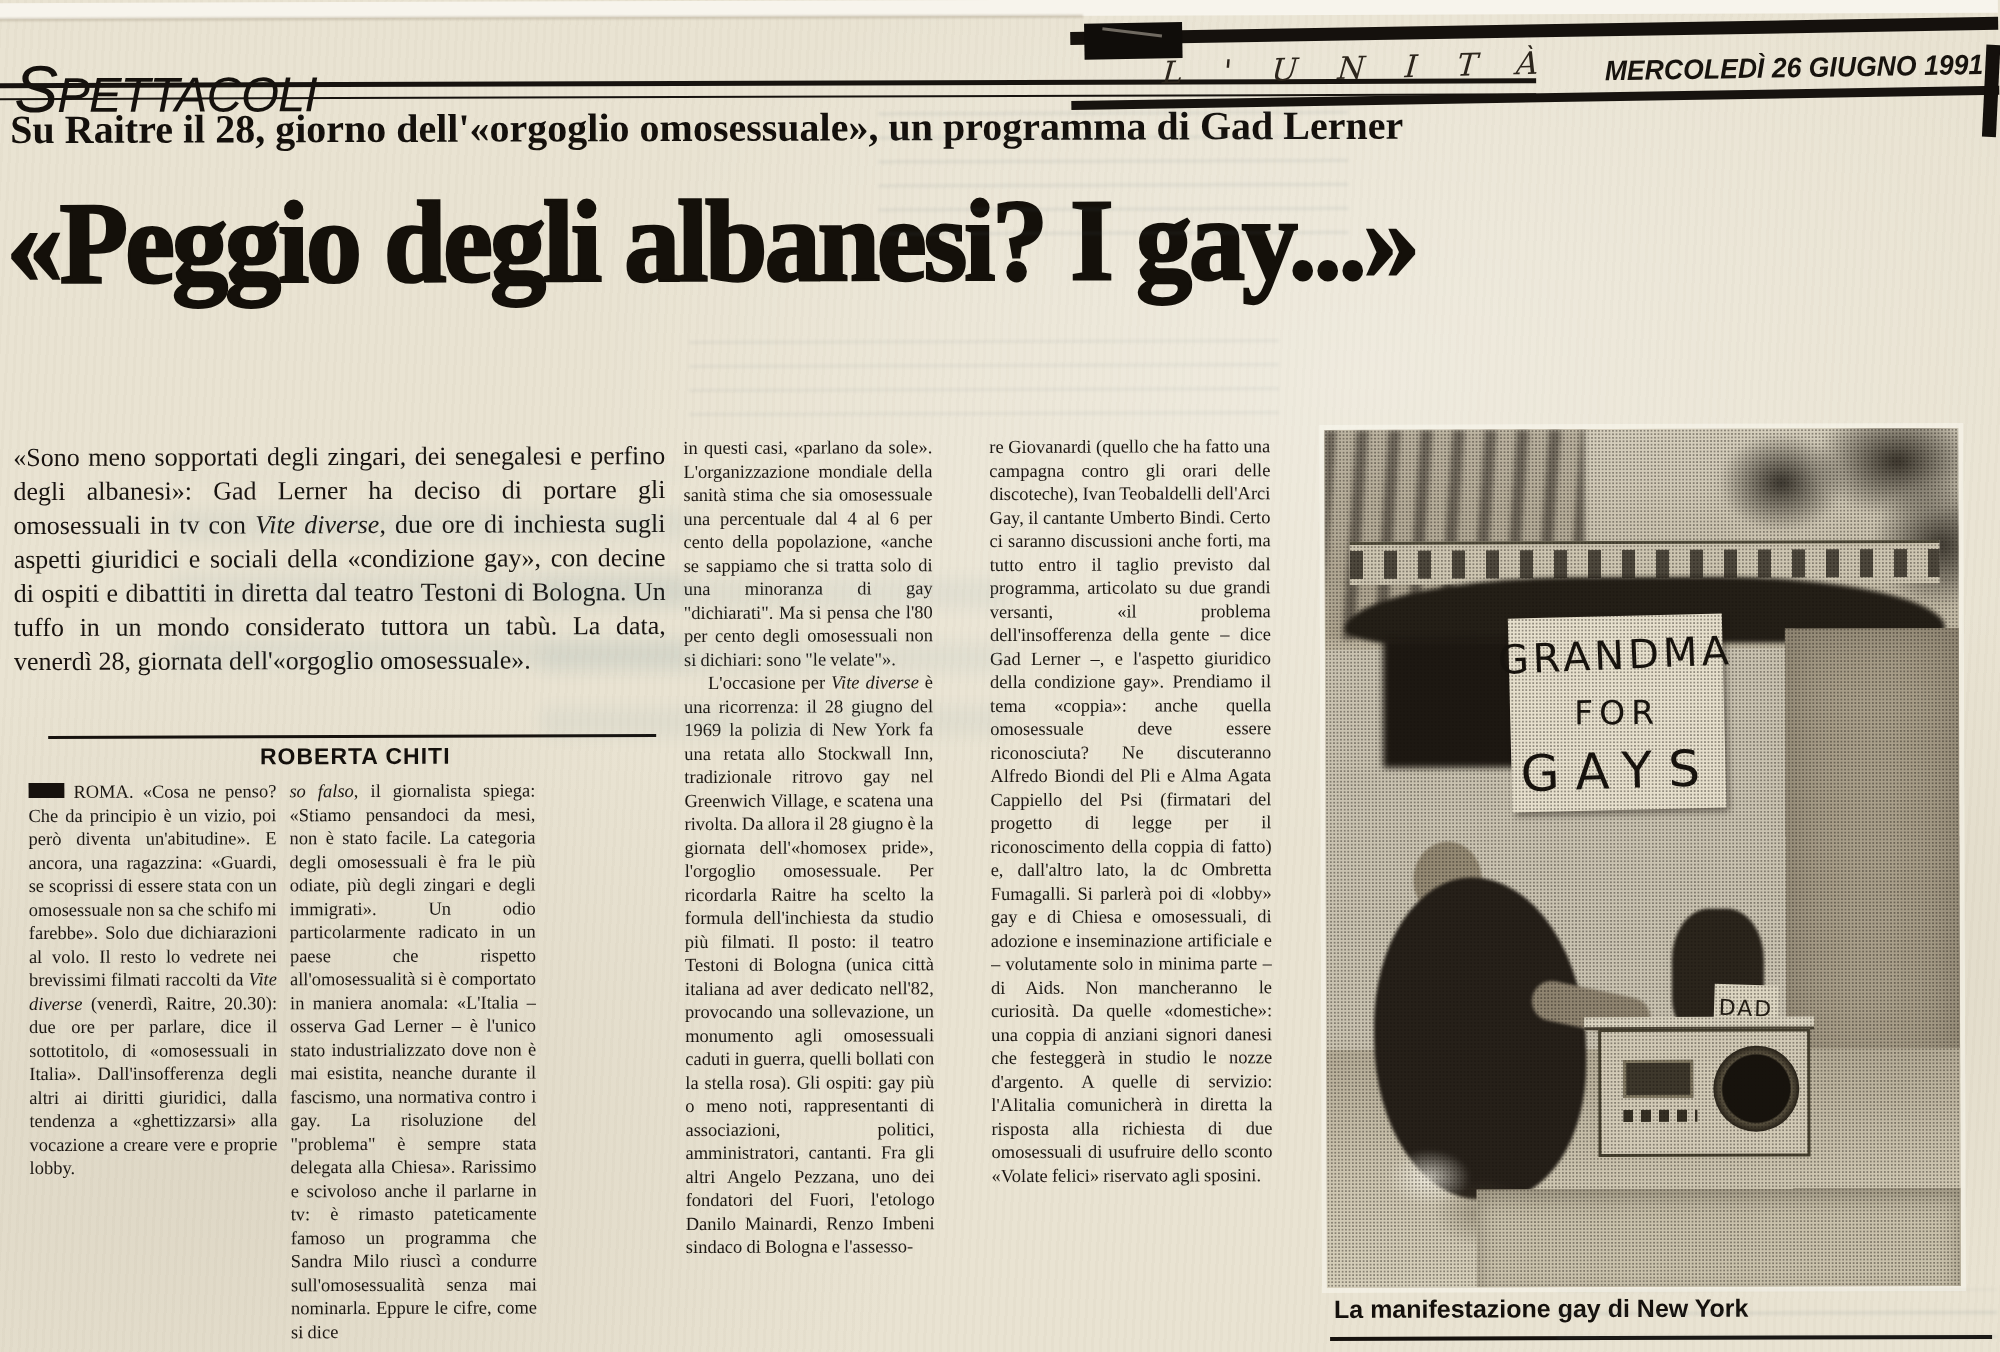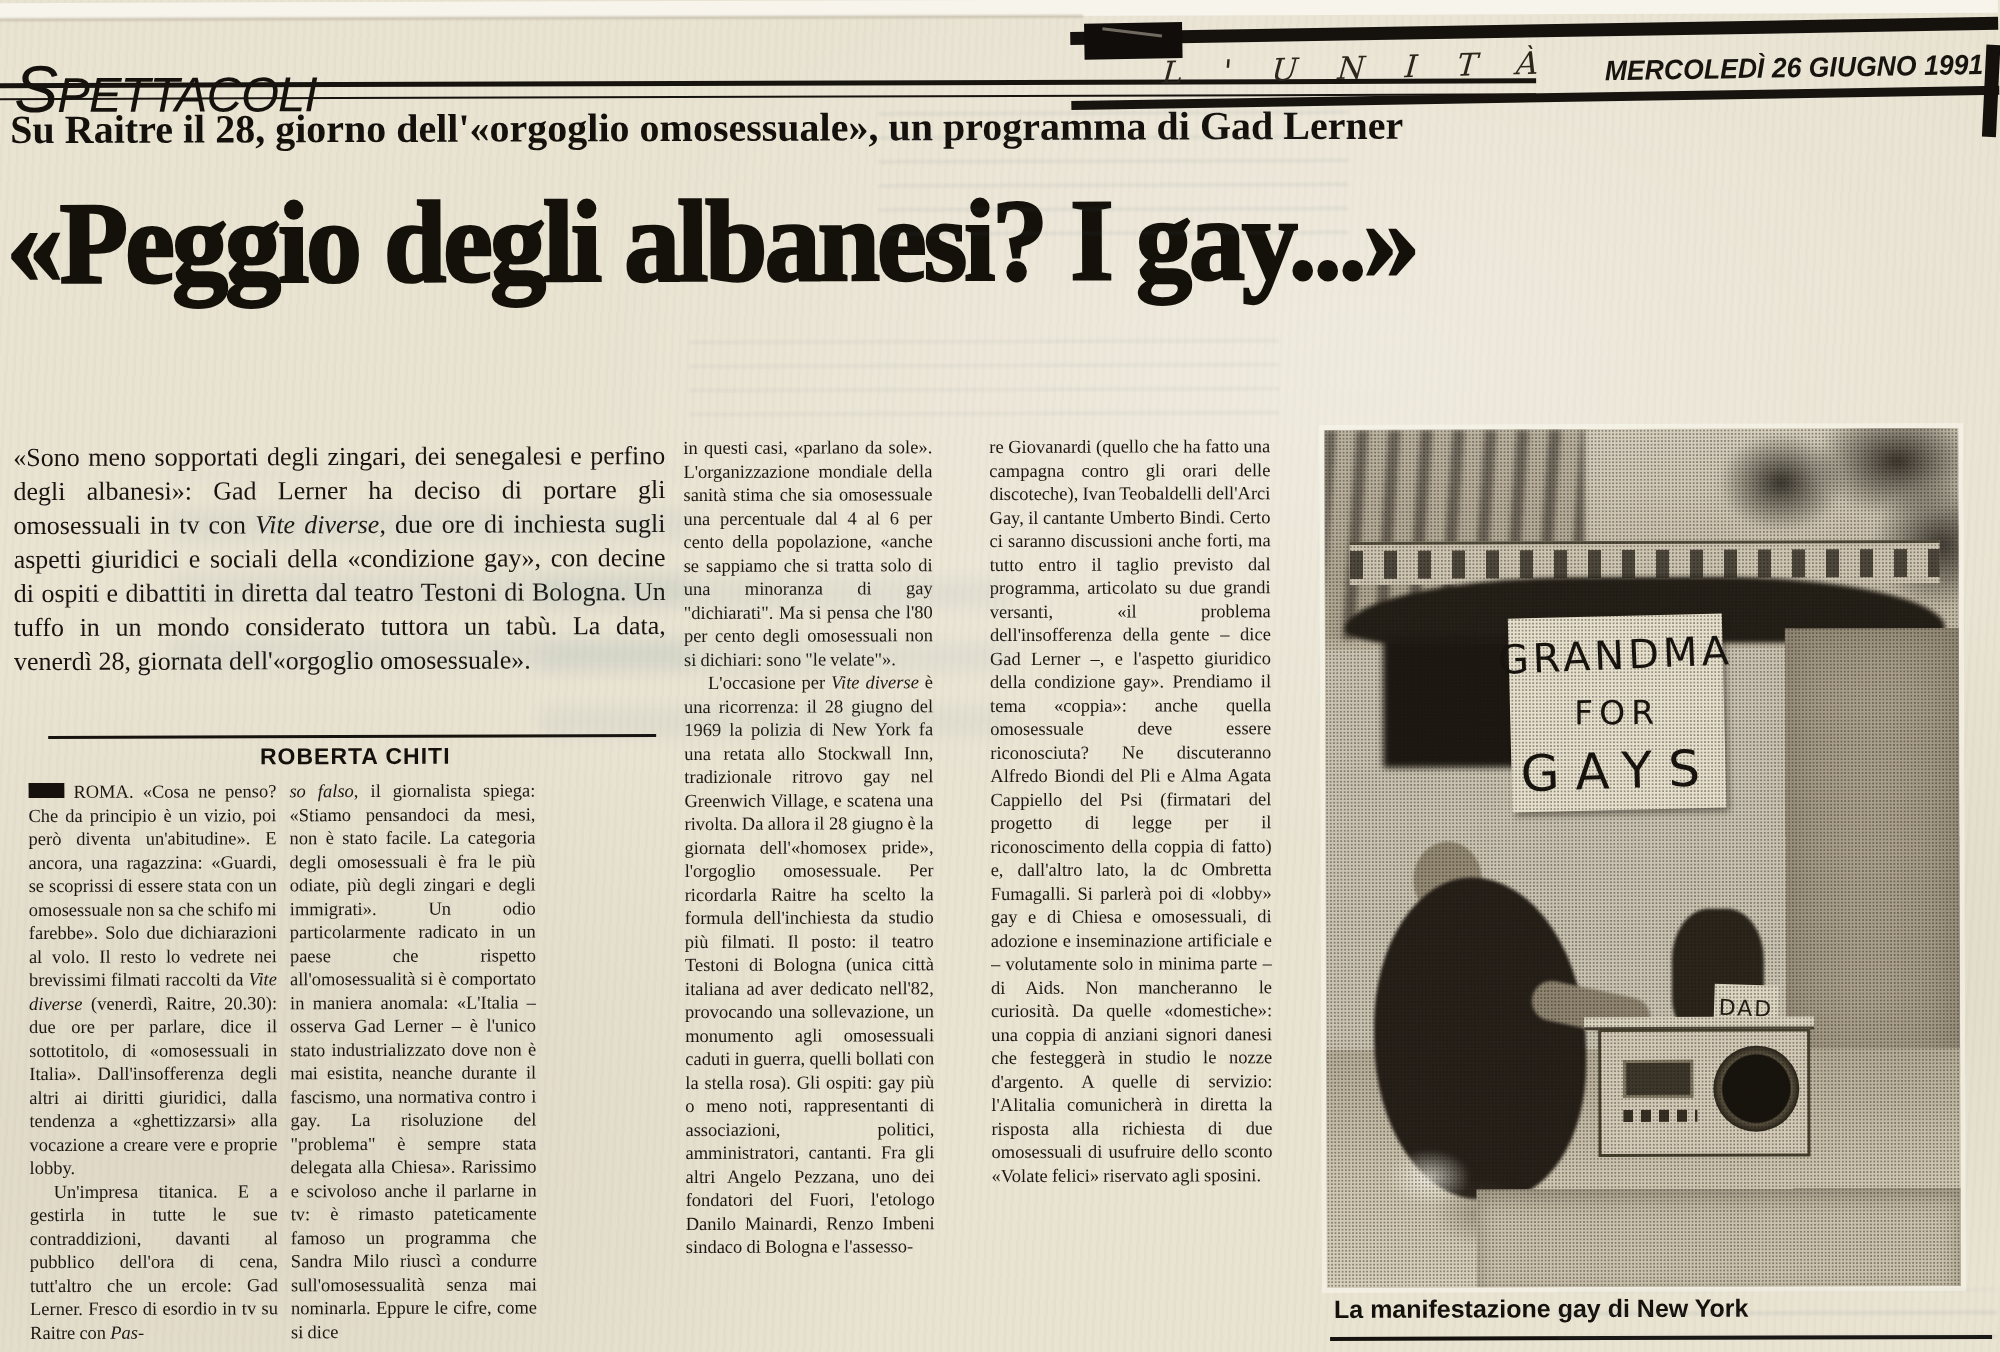--- a/index.html
+++ b/index.html
@@ -161,21 +161,20 @@
   <div class="abs kicker">Su Raitre il 28, giorno dell'«orgoglio omosessuale», un programma di Gad Lerner</div>
   <div class="abs headline">«Peggio degli albanesi? I gay...»</div>
 
   <div class="abs lead"><span>«Sono meno sopportati degli zingari, dei senegalesi e perfino degli albanesi»: Gad Lerner ha deciso di portare gli omosessuali in tv con </span><em>Vite diverse</em><span>, due ore di inchiesta sugli aspetti giuridici e sociali della «condizione gay», con decine di ospiti e dibattiti in diretta dal teatro Testoni di Bologna. Un tuffo in un mondo considerato tuttora un tabù. La data, venerdì 28, giornata dell'«orgoglio omosessuale».</span></div>
 
   <div class="abs byline-rule"></div>
   <div class="abs byline">ROBERTA CHITI</div>
 
   <div class="abs bodycol col1">
       <p class="para"><span class="dateline-marker"></span><span>ROMA. «Cosa ne penso? Che da principio è un vizio, poi però diventa un'abitudine». E ancora, una ragazzina: «Guardi, se scoprissi di essere stata con un omosessuale non sa che schifo mi farebbe». Solo due dichiarazioni al volo. Il resto lo vedrete nei brevissimi filmati raccolti da </span><em>Vite diverse</em><span> (venerdì, Raitre, 20.30): due ore per parlare, dice il sottotitolo, di «omosessuali in Italia». Dall'insofferenza degli altri ai diritti giuridici, dalla tendenza a «ghettizzarsi» alla vocazione a creare vere e proprie lobby.</span></p>
-      <p class="para indent"><span>Un'impresa titanica. E a gestirla in tutte le sue contraddizioni, davanti al pubblico dell'ora di cena, tutt'altro che un ercole: Gad Lerner. Fresco di esordio in tv su Raitre con </span><em>Pas-</em></p>
     </div>
   <div class="abs bodycol col2">
       <p class="para"><em>so falso</em><span>, il giornalista spiega: «Stiamo pensandoci da mesi, non è stato facile. La categoria degli omosessuali è fra le più odiate, più degli zingari e degli immigrati». Un odio particolarmente radicato in un paese che rispetto all'omosessualità si è comportato in maniera anomala: «L'Italia – osserva Gad Lerner – è l'unico stato industrializzato dove non è mai esistita, neanche durante il fascismo, una normativa contro i gay. La risoluzione del "problema" è sempre stata delegata alla Chiesa». Rarissimo e scivoloso anche il parlarne in tv: è rimasto pateticamente famoso un programma che Sandra Milo riuscì a condurre sull'omosessualità senza mai nominarla. Eppure le cifre, come si dice</span></p>
     </div>
   <div class="abs bodycol col3">
       <p class="para"><span>in questi casi, «parlano da sole». L'organizzazione mondiale della sanità stima che sia omosessuale una percentuale dal 4 al 6 per cento della popolazione, «anche se sappiamo che si tratta solo di una minoranza di gay "dichiarati". Ma si pensa che l'80 per cento degli omosessuali non si dichiari: sono "le velate"».</span></p>
       <p class="para indent"><span>L'occasione per </span><em>Vite diverse</em><span> è una ricorrenza: il 28 giugno del 1969 la polizia di New York fa una retata allo Stockwall Inn, tradizionale ritrovo gay nel Greenwich Village, e scatena una rivolta. Da allora il 28 giugno è la giornata dell'«homosex pride», l'orgoglio omosessuale. Per ricordarla Raitre ha scelto la formula dell'inchiesta da studio più filmati. Il posto: il teatro Testoni di Bologna (unica città italiana ad aver dedicato nell'82, provocando una sollevazione, un monumento agli omosessuali caduti in guerra, quelli bollati con la stella rosa). Gli ospiti: gay più o meno noti, rappresentanti di associazioni, politici, amministratori, cantanti. Fra gli altri Angelo Pezzana, uno dei fondatori del Fuori, l'etologo Danilo Mainardi, Renzo Imbeni sindaco di Bologna e l'assesso-</span></p>
     </div>
   <div class="abs bodycol col4">
       <p class="para"><span>re Giovanardi (quello che ha fatto una campagna contro gli orari delle discoteche), Ivan Teobaldelli dell'Arci Gay, il cantante Umberto Bindi. Certo ci saranno discussioni anche forti, ma tutto entro il taglio previsto dal programma, articolato su due grandi versanti, «il problema dell'insofferenza della gente – dice Gad Lerner –, e l'aspetto giuridico della condizione gay». Prendiamo il tema «coppia»: anche quella omosessuale deve essere riconosciuta? Ne discuteranno Alfredo Biondi del Pli e Alma Agata Cappiello del Psi (firmatari del progetto di legge per il riconoscimento della coppia di fatto) e, dall'altro lato, la dc Ombretta Fumagalli. Si parlerà poi di «lobby» gay e di Chiesa e omosessuali, di adozione e inseminazione artificiale e – volutamente solo in minima parte – di Aids. Non mancheranno le curiosità. Da quelle «domestiche»: una coppia di anziani signori danesi che festeggerà in studio le nozze d'argento. A quelle di servizio: l'Alitalia comunicherà in diretta la risposta alla richiesta di due omosessuali di usufruire dello sconto «Volate felici» riservato agli sposini.</span></p>

